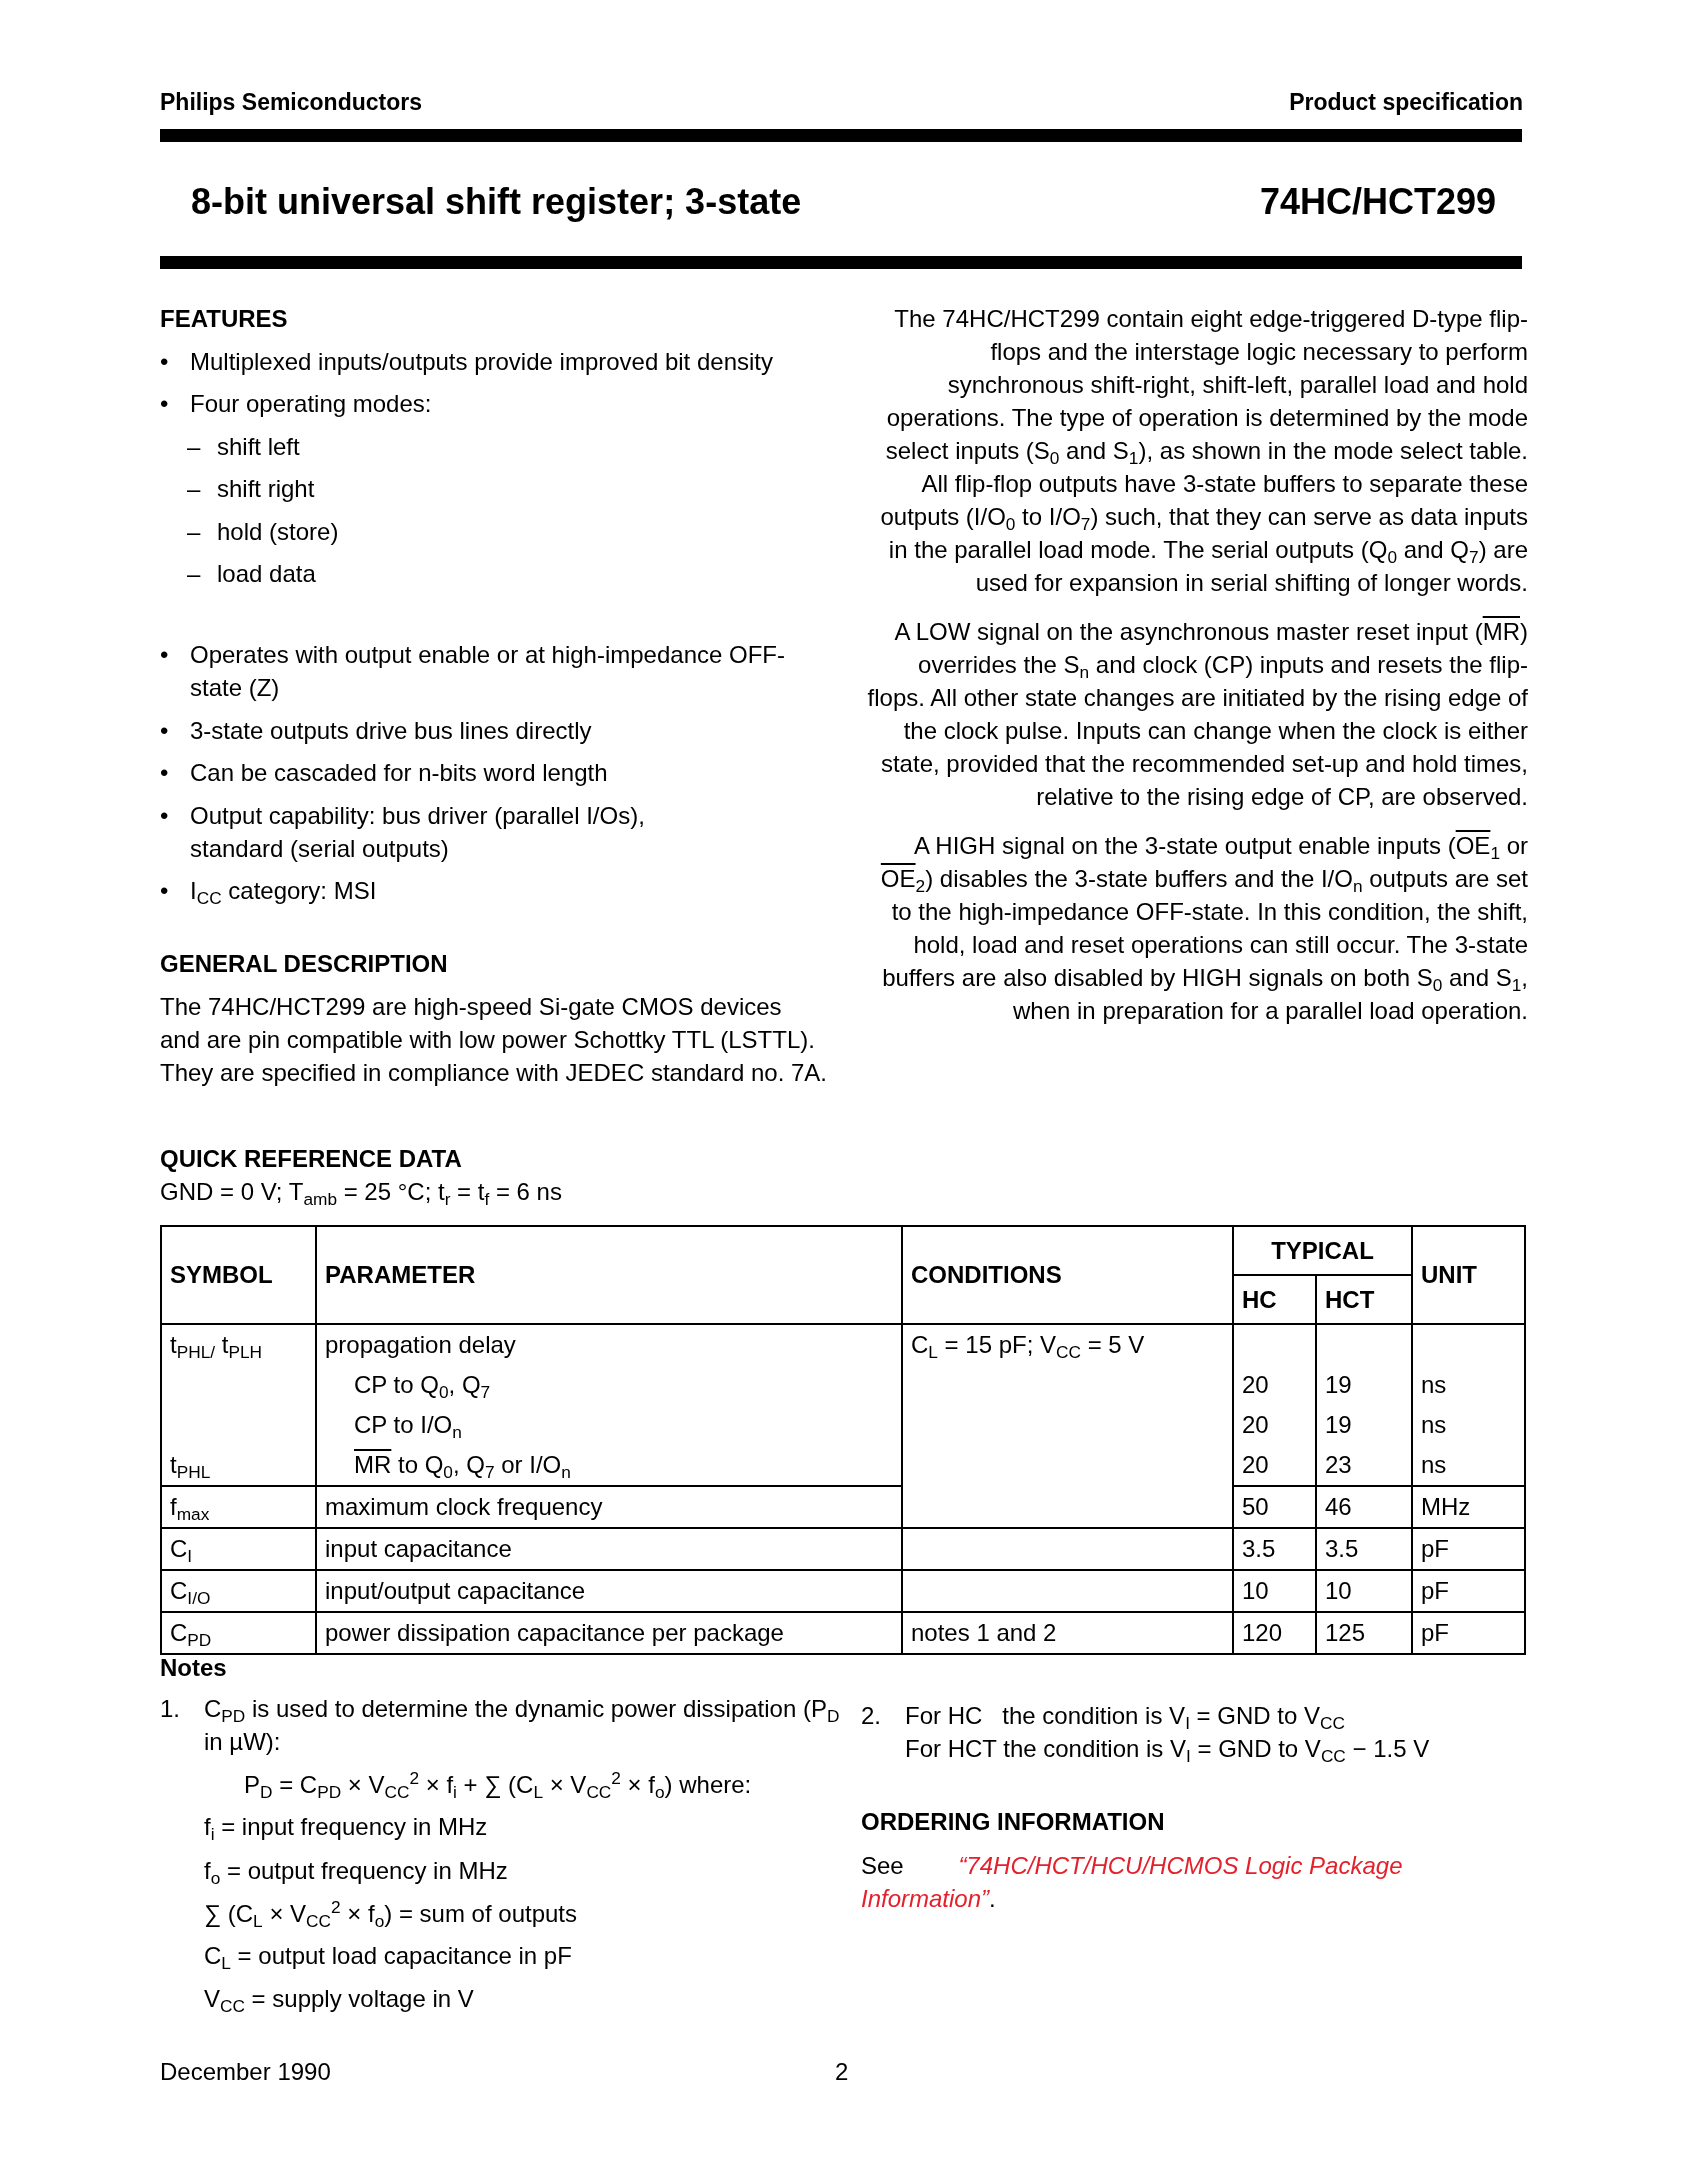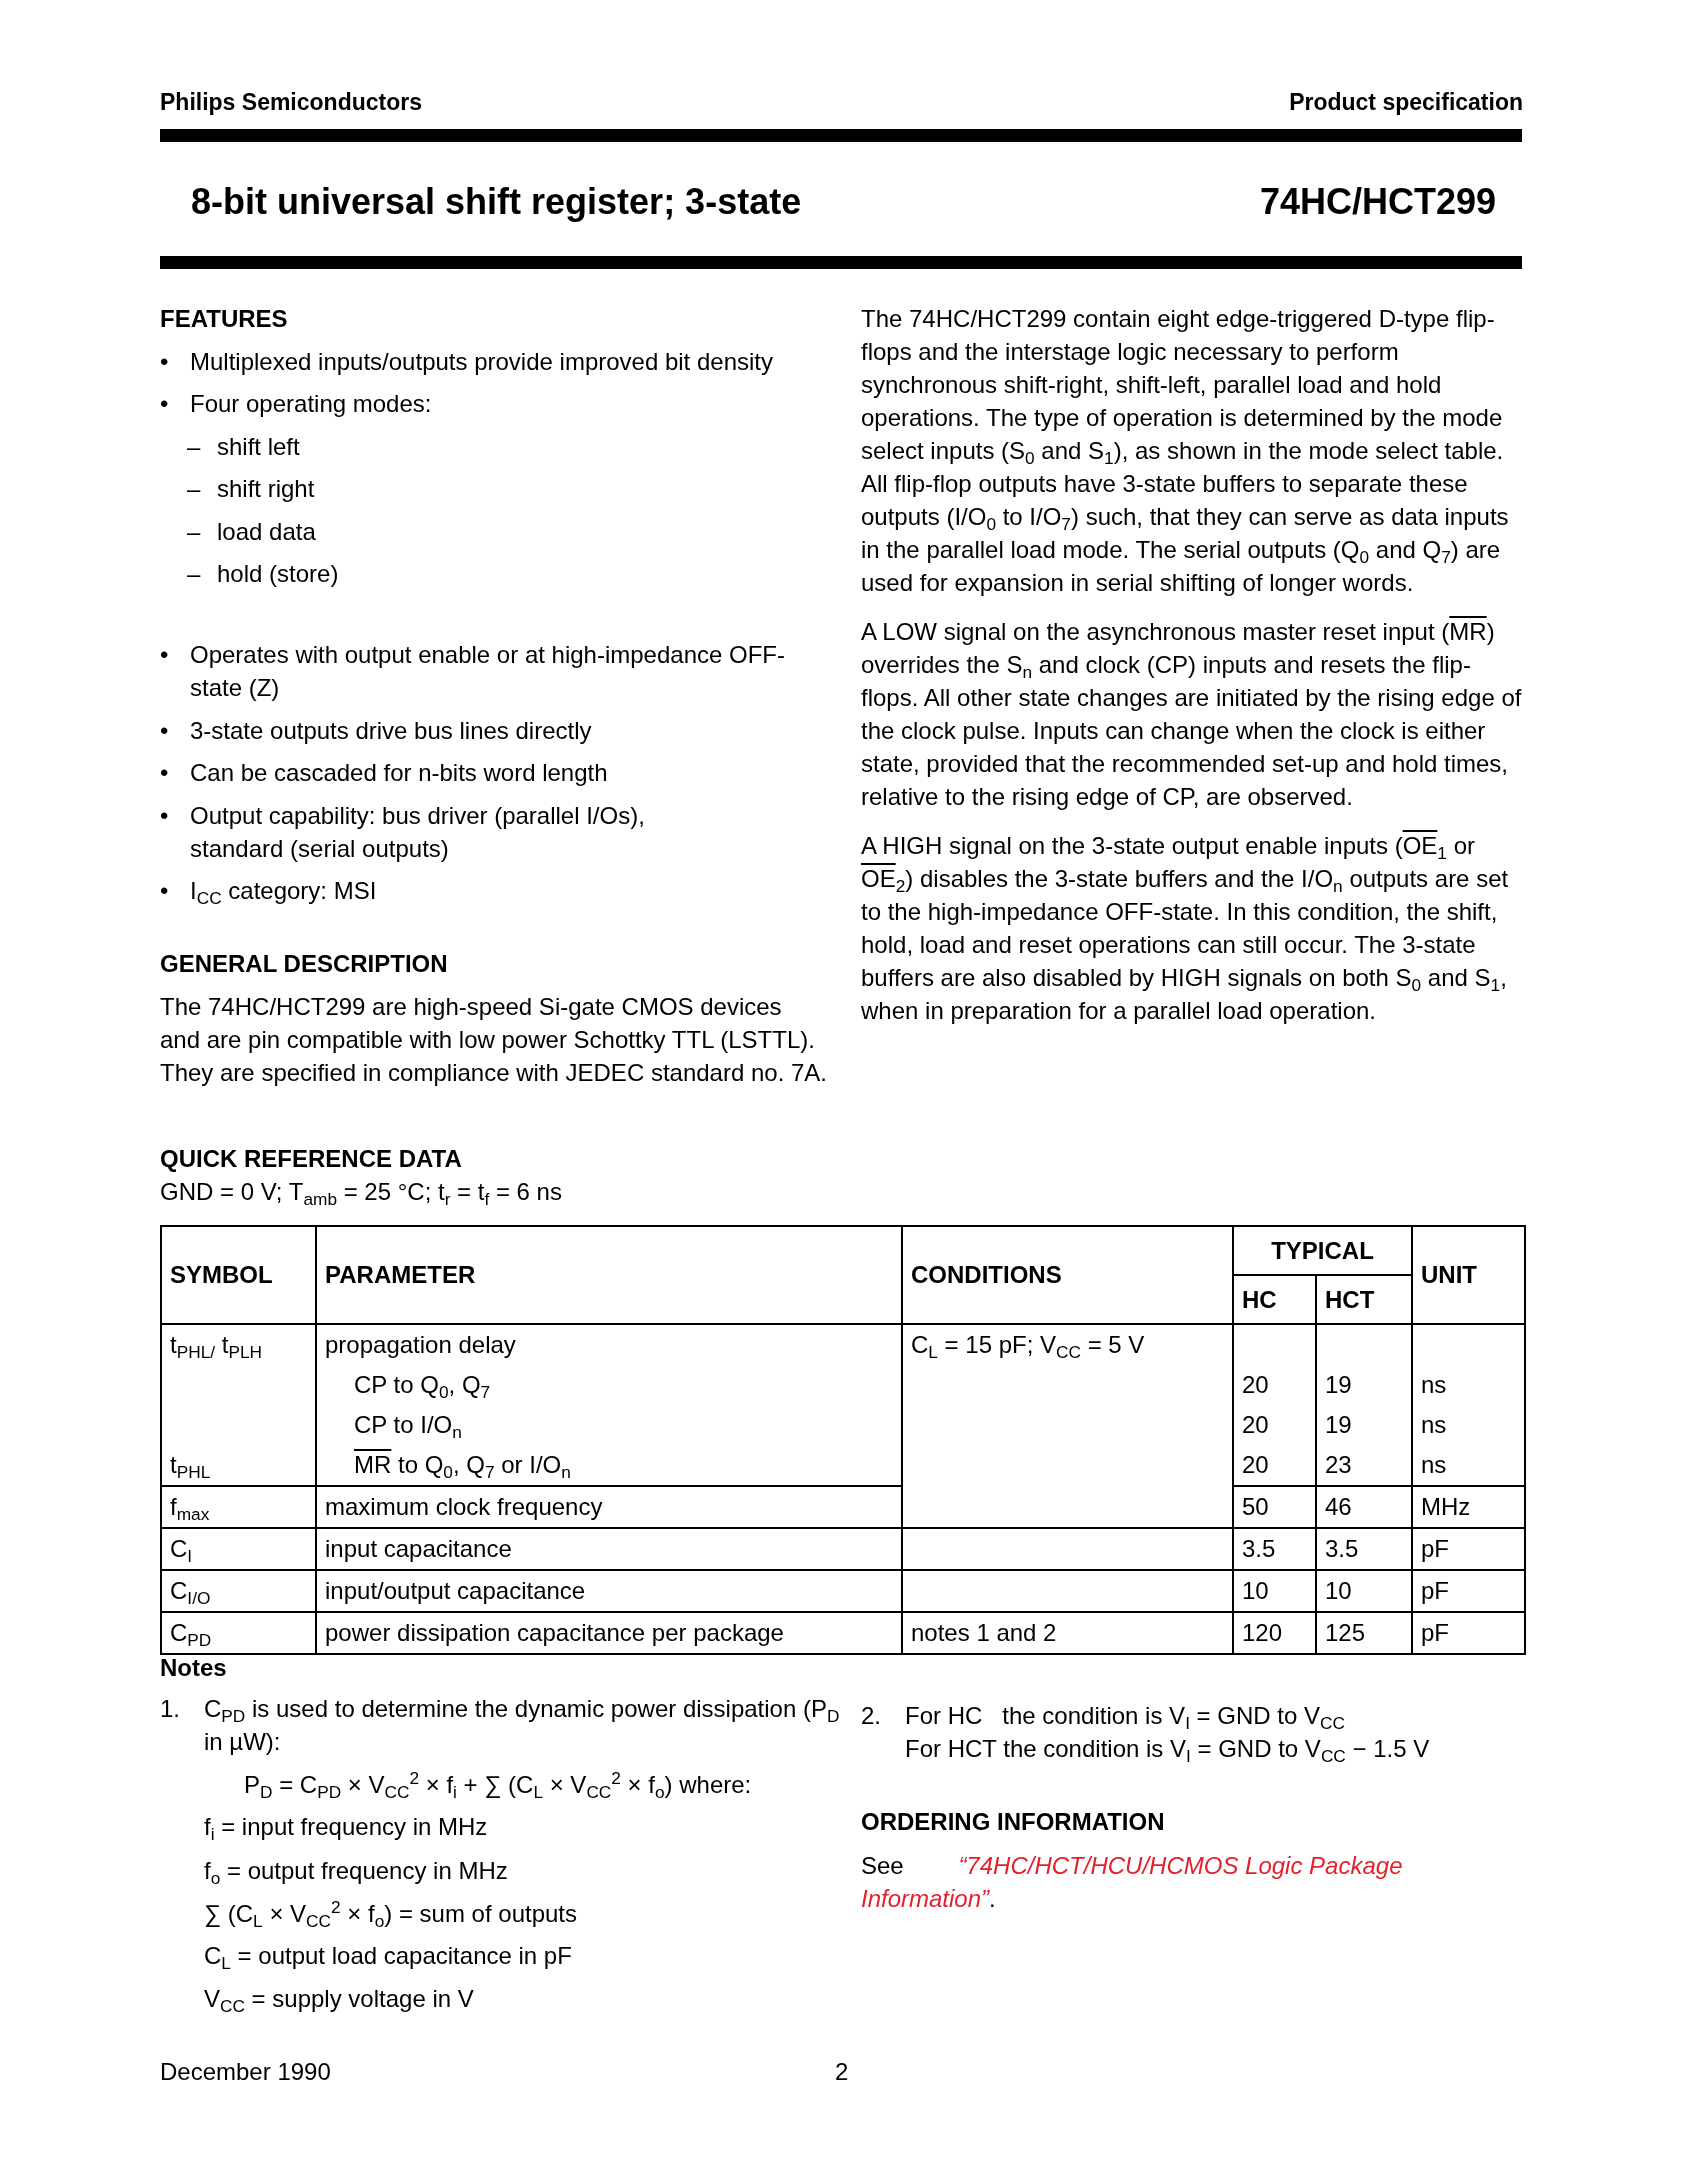--- a/index.html
+++ b/index.html
@@ -55,33 +55,33 @@
 <div class="abs title-left">8-bit universal shift register; 3-state</div>
 <div class="abs title-right">74HC/HCT299</div>
 <div class="abs bar" style="top:256px"></div>
 
 <div class="abs col" style="left:160px; top:302px; width:667px;">
   <div class="h2" style="margin-bottom:9.5px;">FEATURES</div>
   <div class="bul">Multiplexed inputs/outputs provide improved bit density</div>
   <div class="bul">Four operating modes:</div>
   <div class="dash">shift left</div>
   <div class="dash">shift right</div>
+  <div class="dash">hold (store)</div>
   <div class="dash">load data</div>
-  <div class="dash">hold (store)</div>
   <div class="bul" style="width:619px;margin-top:48px;">Operates with output enable or at high-impedance OFF-state (Z)</div>
   <div class="bul">3-state outputs drive bus lines directly</div>
   <div class="bul">Can be cascaded for n-bits word length</div>
   <div class="bul" style="width:540px;">Output capability: bus driver (parallel I/Os), standard (serial outputs)</div>
   <div class="bul"><span>I</span><sub>CC</sub><span> category: MSI</span></div>
 
   <div class="h2" style="margin-top:40px; margin-bottom:9.5px;">GENERAL DESCRIPTION</div>
   <p>The 74HC/HCT299 are high-speed Si-gate CMOS devices and are pin compatible with low power Schottky TTL (LSTTL). They are specified in compliance with JEDEC standard no. 7A.</p>
 </div>
 
-<div class="abs col" style="left:861px; top:302px; width:667px;">
+<div class="abs col" style="left:861px; top:302px; width:667px;text-align:right;">
   <p><span>The 74HC/HCT299 contain eight edge-triggered D-type flip-flops and the interstage logic necessary to perform synchronous shift-right, shift-left, parallel load and hold operations. The type of operation is determined by the mode select inputs (S</span><sub>0</sub><span> and S</span><sub>1</sub><span>), as shown in the mode select table.</span></p>
   <p><span>All flip-flop outputs have 3-state buffers to separate these outputs (I/O</span><sub>0</sub><span> to I/O</span><sub>7</sub><span>) such, that they can serve as data inputs in the parallel load mode. The serial outputs (Q</span><sub>0</sub><span> and Q</span><sub>7</sub><span>) are used for expansion in serial shifting of longer words.</span></p>
   <p style="margin-top:16px;"><span>A LOW signal on the asynchronous master reset input (</span><span class="ov">MR</span><span>) overrides the S</span><sub>n</sub><span> and clock (CP) inputs and resets the flip-flops. All other state changes are initiated by the rising edge of the clock pulse. Inputs can change when the clock is either state, provided that the recommended set-up and hold times, relative to the rising edge of CP, are observed.</span></p>
   <p style="margin-top:16px;"><span>A HIGH signal on the 3-state output enable inputs (</span><span class="ov">OE</span><sub>1</sub><span> or </span><span class="ov">OE</span><sub>2</sub><span>) disables the 3-state buffers and the I/O</span><sub>n</sub><span> outputs are set to the high-impedance OFF-state. In this condition, the shift, hold, load and reset operations can still occur. The 3-state buffers are also disabled by HIGH signals on both S</span><sub>0</sub><span> and S</span><sub>1</sub><span>, when in preparation for a parallel load operation.</span></p>
 </div>
 
 <div class="abs h2" style="left:160px; top:1142px;">QUICK REFERENCE DATA</div>
 <div class="abs col" style="left:160px; top:1175px;"><span>GND = 0 V; T</span><sub>amb</sub><span> = 25 °C; t</span><sub>r</sub><span> = t</span><sub>f</sub><span> = 6 ns</span></div>
 
 <table class="qrd">

